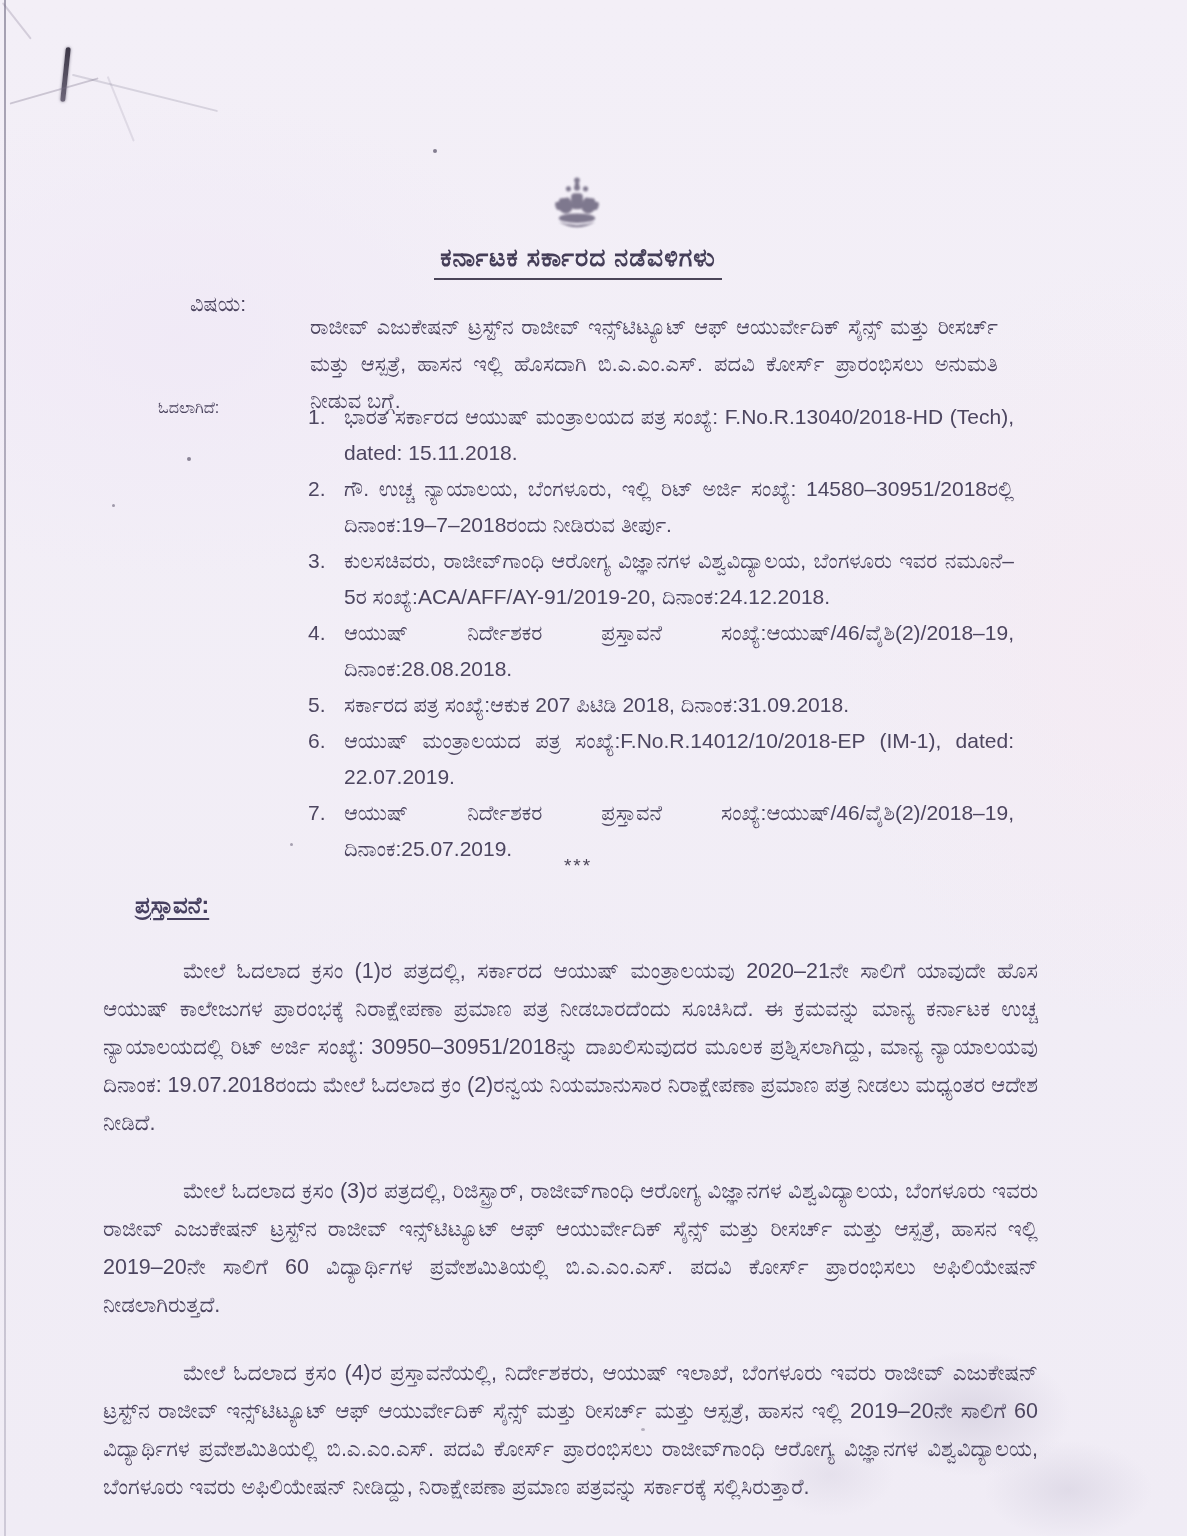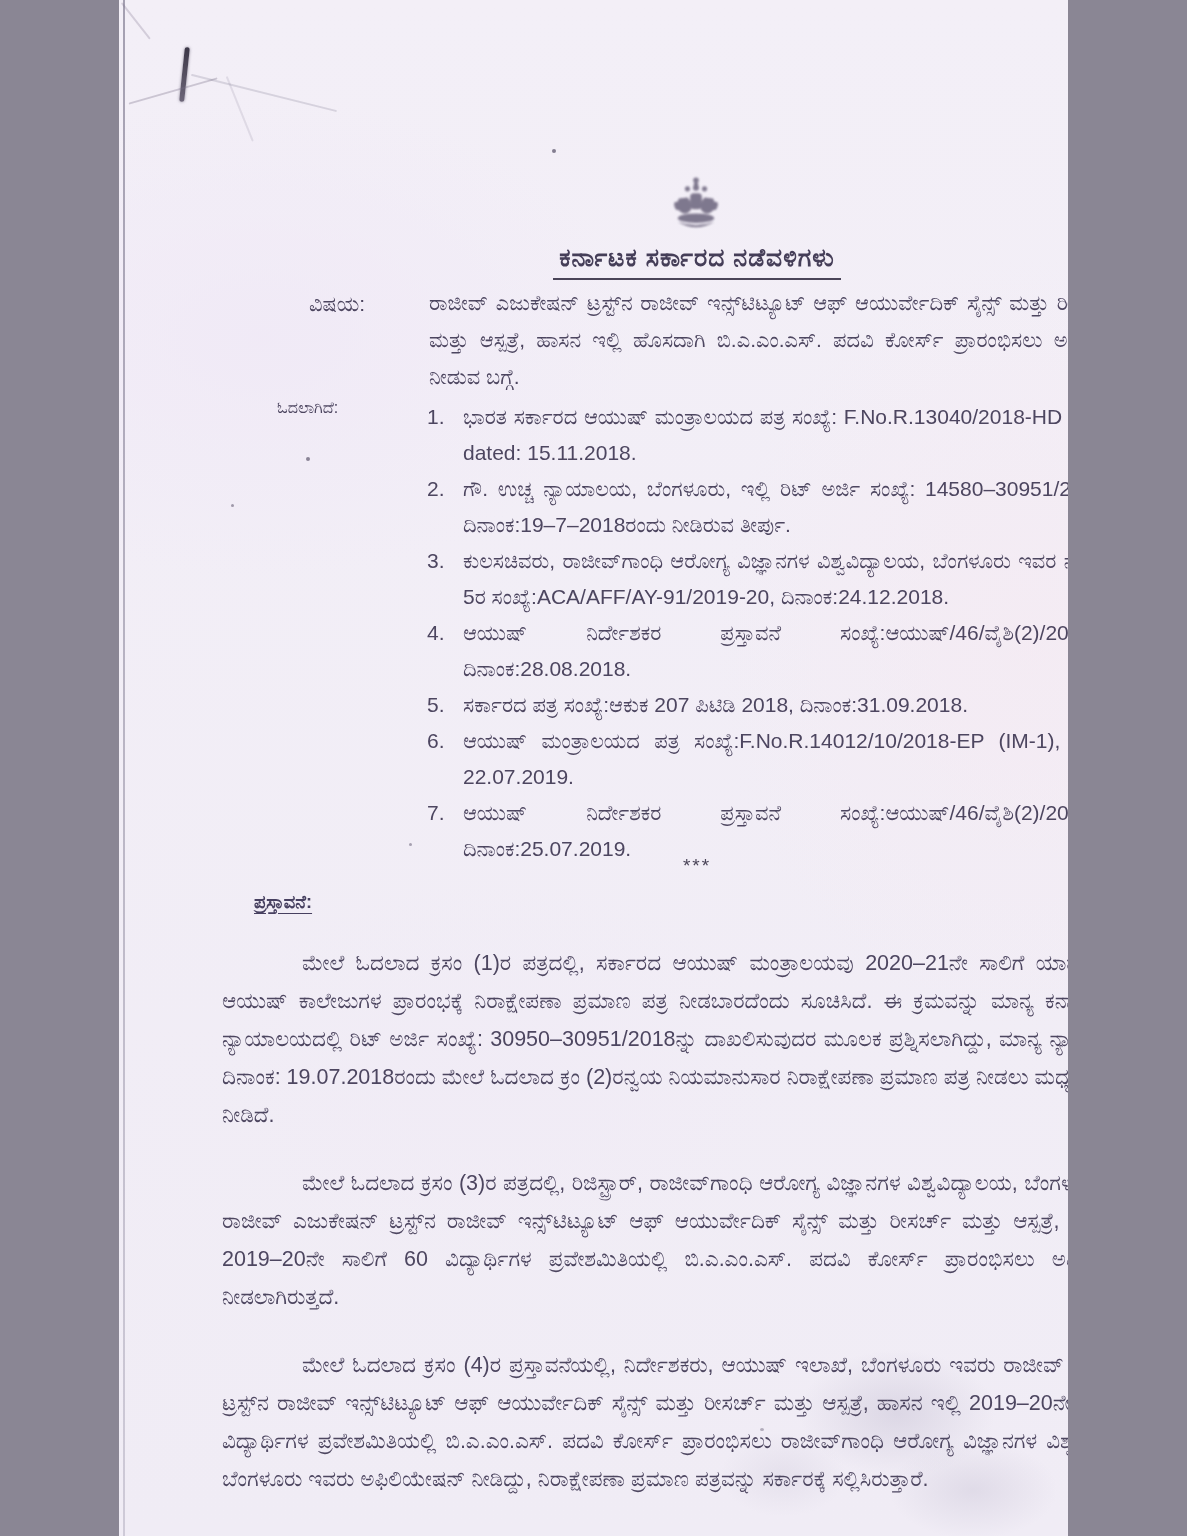--- a/index.html
+++ b/index.html
@@ -1,18 +1,18 @@
 <!DOCTYPE html>
 <html lang="kn"><head>
 <meta charset="utf-8">
 <style>
   html,body{margin:0;padding:0;background:#8a8694;}
   .page{
     position:relative;
-    width:949px;height:1536px;
+    width:1187px;height:1536px;
     margin:0 auto;
     overflow:hidden;
     font-family:"Liberation Sans","DejaVu Sans",sans-serif;
     color:#4d4660;
     background:
       radial-gradient(140px 90px at 82% 92%, rgba(186,180,202,.38), transparent 70%),
       radial-gradient(120px 70px at 90% 97%, rgba(186,180,202,.30), transparent 70%),
       radial-gradient(90px 60px at 70% 96%, rgba(196,190,210,.25), transparent 70%),
       radial-gradient(500px 320px at 15% 22%, rgba(240,233,246,.85), transparent 75%),
       radial-gradient(420px 520px at 96% 42%, rgba(246,233,241,.55), transparent 75%),
@@ -38,36 +38,36 @@
   .speck.s4{left:290px;top:843px;width:3px;height:3px;opacity:.55;}
   .speck.s5{left:641px;top:1428px;width:4px;height:3px;opacity:.45;}
   
   .emblem{position:absolute;left:542px;top:175px;width:70px;height:64px;
     filter:blur(1px);opacity:.88;}
   .doc-title{position:absolute;left:0;top:243px;width:1156px;text-align:center;}
   .doc-title span{display:inline-block;font-size:25px;font-weight:bold;color:#453e58;
     letter-spacing:1px;border-bottom:2.5px solid #4a4458;padding:0 6px 5px 6px;}
   
   .subject-label{position:absolute;left:176px;top:292px;font-size:21px;margin-left:14px;}
-  .subject-text{position:absolute;left:310px;top:284px;width:688px;font-size:21px;
+  .subject-text{position:absolute;left:310px;top:308px;width:688px;font-size:21px;
     line-height:37px;text-align:justify;text-align-last:left;}
   
   .read-label{position:absolute;left:158px;top:399px;font-size:16px;}
   .read-list{position:absolute;left:308px;top:399px;width:706px;margin:0;padding:0;
     list-style:none;font-size:21px;}
   .read-list li{display:flex;line-height:36px;}
   .read-list .num{flex:0 0 36px;}
   .read-list .itext{flex:1;text-align:justify;text-align-last:left;}
   
   .divider{position:absolute;left:0;top:855px;width:1156px;text-align:center;
     font-size:19px;letter-spacing:2px;color:#4a4458;}
-  .preamble-heading{position:absolute;left:135px;top:892px;margin:0;font-size:18px;
+  .preamble-heading{position:absolute;left:135px;top:892px;margin:0;font-size:23px;
     font-weight:bold;color:#474060;text-decoration:underline;text-underline-offset:5px;}
   .paras{position:absolute;left:103px;top:936px;width:935px;font-size:21.5px;}
-  .paras p{margin:8px 0 30px 0;line-height:38px;text-indent:80px;
+  .paras p{margin:16px 0 30px 0;line-height:38px;text-indent:80px;
     text-align:justify;text-align-last:left;}
 </style>
 </head>
 <body>
 
 <div class="page">
 
   <div class="edge-line"></div>
   <div class="staple"></div>
   <div class="crease c1"></div>

